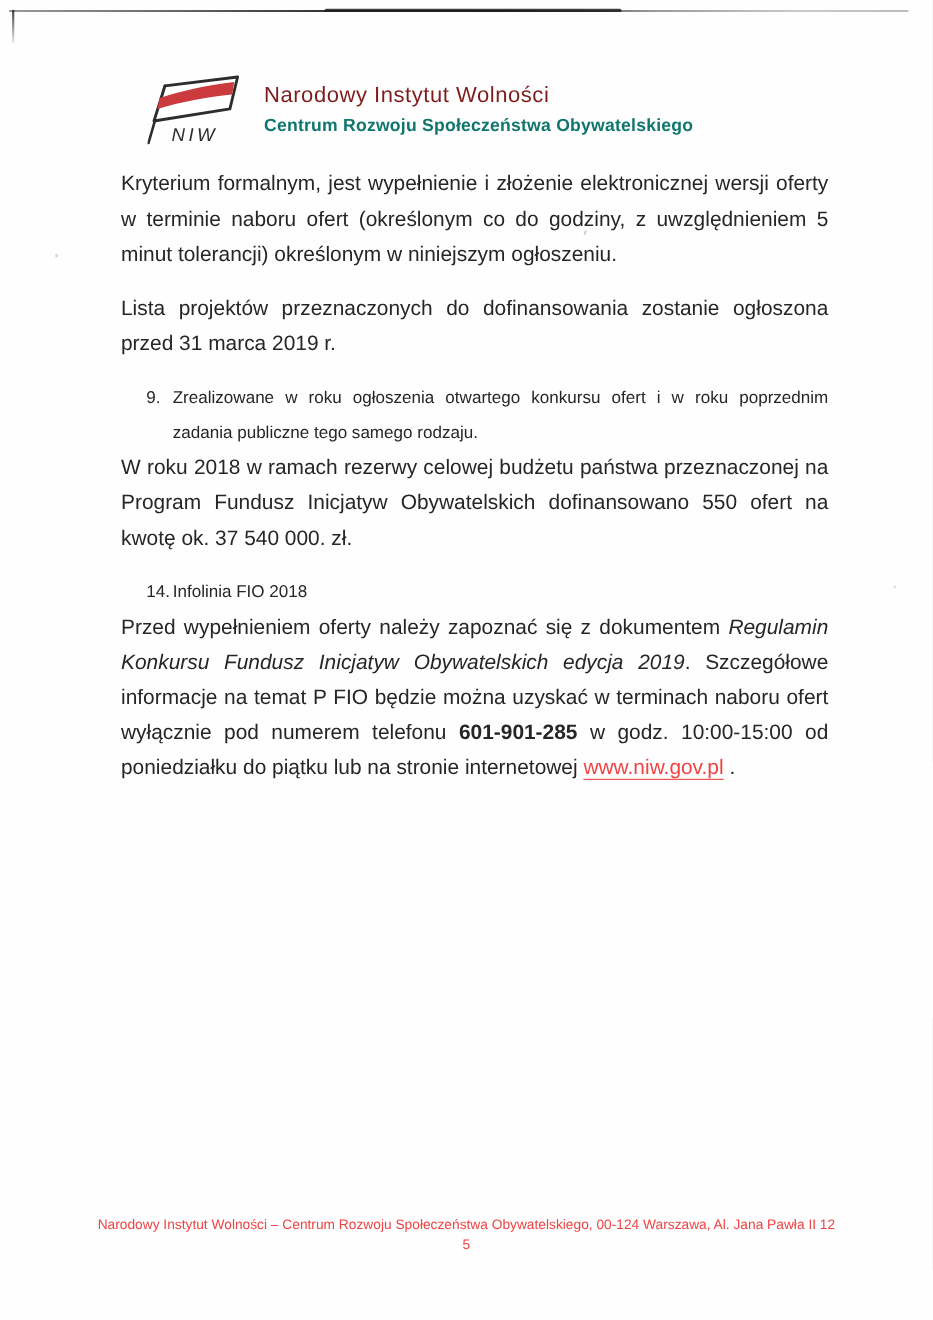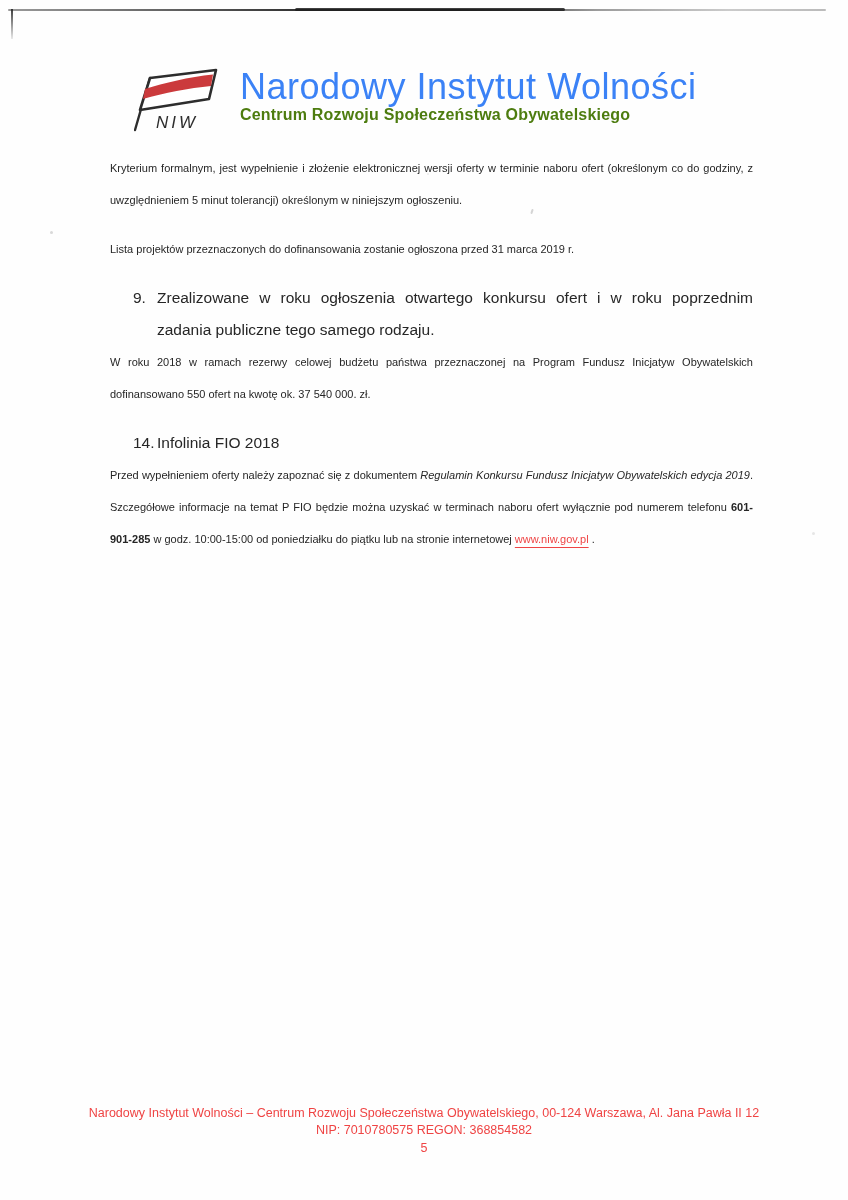--- a/index.html
+++ b/index.html
@@ -34,32 +34,32 @@
   .speck.s1{left:50px;top:231px;width:3px;height:3px;opacity:.55;}
   .speck.s2{left:531px;top:209px;width:2px;height:5px;transform:rotate(18deg);opacity:.6;border-radius:1px;}
   .speck.s3{left:812px;top:532px;width:3px;height:3px;opacity:.35;}
   .speck.s4{left:427px;top:173px;width:2px;height:2px;opacity:.3;}
 
   
   .header{position:absolute;left:134px;top:68px;display:flex;align-items:flex-start;}
   .logo{width:100px;height:66px;flex:0 0 auto;}
   .org{margin-left:6px;padding-top:4px;}
   .org-name{
-    font-size:36px;letter-spacing:.5px;color:#3b82f6;
-    line-height:30px;white-space:nowrap;text-align:center;
+    font-size:20px;letter-spacing:.5px;color:#7f1d1d;
+    line-height:30px;white-space:nowrap;
   }
   .org-sub{
-    font-size:16px;font-weight:bold;letter-spacing:.2px;color:#4d7c0f;
+    font-size:16px;font-weight:bold;letter-spacing:.2px;color:#0f766e;
     line-height:22px;margin-top:2px;white-space:nowrap;
   }
 
   
   .main{position:absolute;left:110px;top:152px;width:643px;}
   .para{
-    margin:0;font-size:11px;line-height:32px;
+    margin:0;font-size:19px;line-height:32px;
     text-align:justify;color:#262626;
   }
   .para:last-child,.para{text-justify:inter-word;}
   .spaced{margin-top:17px;}
   .list-item{display:flex;align-items:flex-start;margin-left:23px;}
   .list-num{
     flex:0 0 24px;font-size:15.5px;line-height:32px;color:#262626;
   }
   .list-title{
     flex:1 1 auto;font-size:15.5px;line-height:32px;color:#262626;
@@ -126,17 +126,16 @@
       <span class="list-num">14.</span>
       <div class="list-title short">Infolinia FIO 2018</div>
     </div>
     <p class="para">
       <span>Przed wypełnieniem oferty należy zapoznać się z dokumentem </span><span class="doc-italic">Regulamin Konkursu Fundusz Inicjatyw Obywatelskich edycja 2019</span><span>. Szczegółowe informacje na temat P FIO będzie można uzyskać w terminach naboru ofert wyłącznie pod numerem telefonu </span><span class="doc-bold">601-901-285</span><span> w godz. 10:00-15:00 od poniedziałku do piątku lub na stronie internetowej </span><a class="doc-link" href="#">www.niw.gov.pl</a><span> .</span>
     </p>
   </div>
 
   <div class="footer">
     <div class="footer-line">Narodowy Instytut Wolności – Centrum Rozwoju Społeczeństwa Obywatelskiego, 00-124 Warszawa, Al. Jana Pawła II 12</div>
-    <div class="footer-line">NIP: 7010780575 REGON: 368854582</div>
     <div class="footer-page">5</div>
   </div>
 
 </div>
 
 </body></html>

